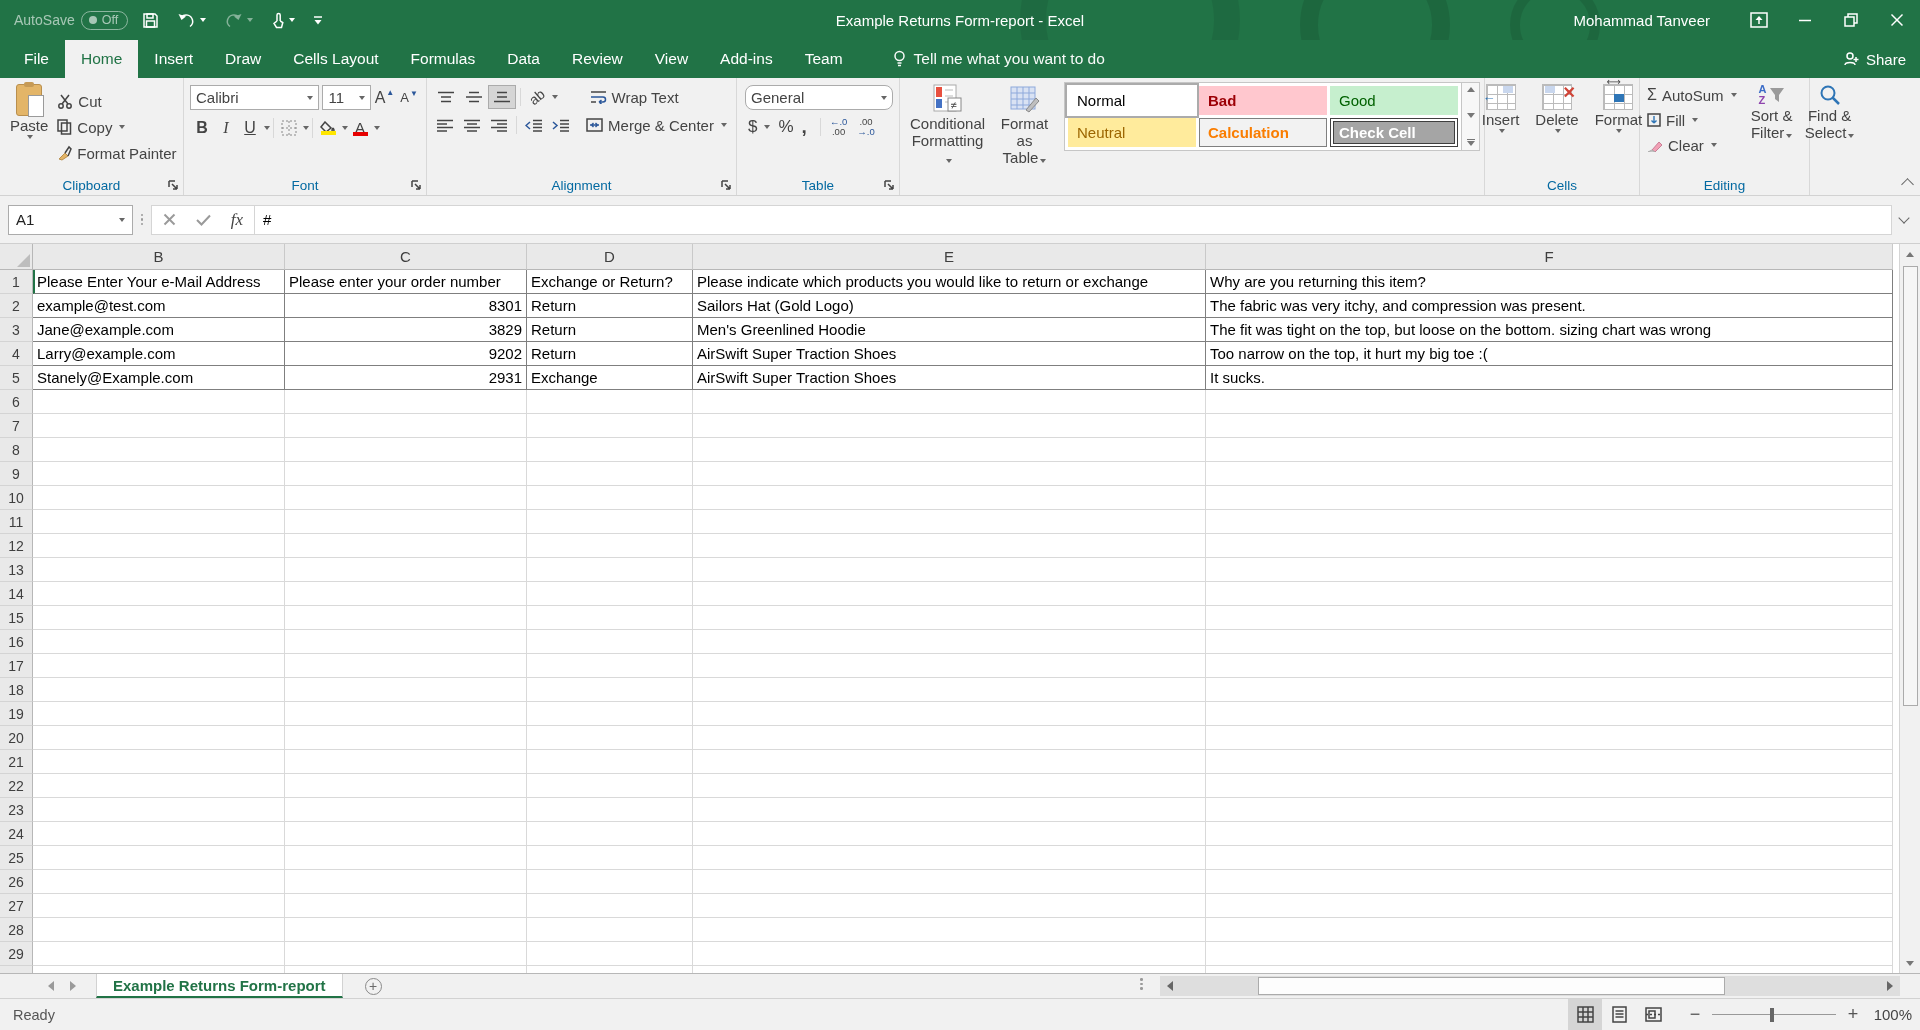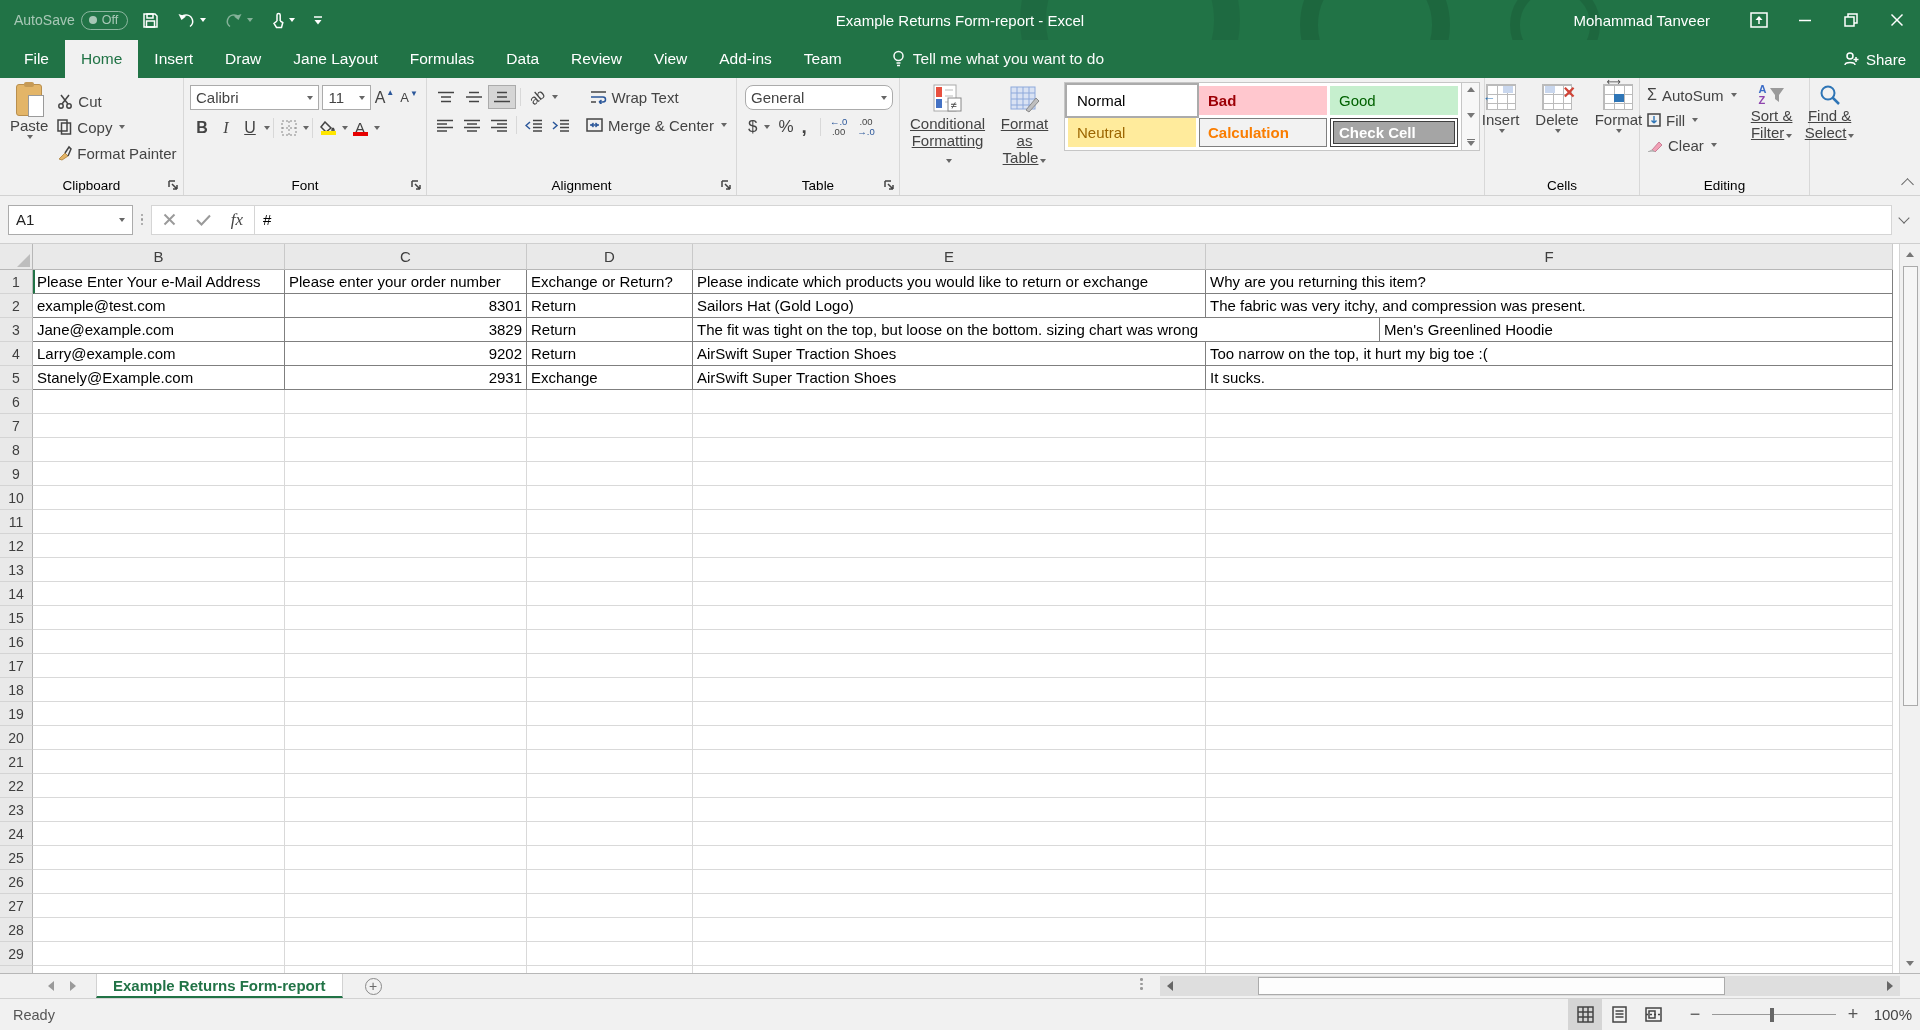--- a/index.html
+++ b/index.html
@@ -29,21 +29,21 @@
   .tabrow { position:relative; height:38px; background:var(--accent); display:flex; align-items:stretch; color:#fff; }
   .rtabs { display:flex; align-items:stretch; padding-left:8px; }
   .rtab { padding:0 16px; font-size:15.5px; display:flex; align-items:center; cursor:default; }
   .rtab.active { background:#F1F1F1; color:var(--accent); }
   .tellme { display:flex; align-items:center; gap:8px; margin-left:34px; font-size:15.5px; opacity:.97; }
   .share { position:absolute; right:14px; top:0; height:38px; display:flex; align-items:center; gap:7px; font-size:15px; }
 
   
   .ribbon { position:relative; height:118px; background:#F1F1F1; border-bottom:1px solid #D2D2D2; display:flex; color:#444; }
   .rgroup { position:relative; border-right:1px solid #D8D8D8; padding:4px 4px 20px 4px; flex:none; }
-  .glabel { position:absolute; bottom:2px; left:0; right:0; text-align:center; font-size:13.5px; color:#000000; }
+  .glabel { position:absolute; bottom:2px; left:0; right:0; text-align:center; font-size:13.5px; color:#0369a1; }
   .launcher { position:absolute; bottom:3px; right:3px; width:13px; height:13px; }
   .rsmall { display:flex; align-items:center; gap:5px; font-size:15px; height:22px; padding:0 3px; color:#444; white-space:nowrap; }
   .combo { background:#fff; border:1px solid #ABABAB; height:25px; display:flex; align-items:center; justify-content:space-between; padding:0 5px; font-size:15px; }
   .combo .dd { border-top-color:#666; }
   .tbtn { width:24px; height:24px; display:flex; align-items:center; justify-content:center; font-size:16px; }
   .sep-v { width:1px; background:#D8D8D8; margin:2px 3px; align-self:stretch; }
   .bigbtn { display:flex; flex-direction:column; align-items:center; justify-content:flex-start; font-size:15px; gap:1px; padding:2px 6px; }
   .ic { stroke:#444; fill:none; stroke-width:1.5; }
   .icw { stroke:#fff; fill:none; stroke-width:1.5; }
 
@@ -68,21 +68,21 @@
   .gal-scroll { width:18px; border:1px solid #C6C6C6; border-left:none; background:#F7F7F7; display:flex; flex-direction:column; align-items:center; justify-content:space-between; padding:4px 0; }
   .tri-up { width:0;height:0;border-left:4px solid transparent;border-right:4px solid transparent;border-bottom:5px solid #777; }
   .tri-dn { width:0;height:0;border-left:4px solid transparent;border-right:4px solid transparent;border-top:5px solid #777; }
   .gal-more { display:flex; flex-direction:column; align-items:center; gap:1px; }
   .gal-more .bar { width:8px; height:1.5px; background:#777; }
 
   
   .cellgrid { width:30px; height:26px; background:
       linear-gradient(#bbb 1px, transparent 1px) 0 0/10px 9px,
       linear-gradient(90deg,#bbb 1px, transparent 1px) 0 0/10px 9px, #fff; border:1px solid #bbb; position:relative; }
-  .twoline { line-height:17px; text-align:center; font-size:15px;text-decoration:underline; }
+  .twoline { line-height:17px; text-align:center; font-size:15px; }
   .chev-up { width:9px; height:9px; border-left:1.5px solid #666; border-top:1.5px solid #666; transform:rotate(45deg); }
   .collapse { position:absolute; right:8px; bottom:6px; }
 
   
   .fbar { height:48px; background:#F1F1F1; border-bottom:1px solid #CFCFCF; display:flex; align-items:center; padding:8px 4px 8px 8px; gap:0; }
   .namebox { width:125px; height:30px; background:#fff; border:1px solid #ABABAB; display:flex; align-items:center; justify-content:space-between; padding:0 7px; font-size:15px; color:#222; }
   .fdots { width:18px; display:flex; flex-direction:column; align-items:center; gap:2px; }
   .fdots i { width:2.5px; height:2.5px; background:#9a9a9a; border-radius:50%; }
   .fbtns { height:30px; background:#fff; border:1px solid #D5D5D5; display:flex; align-items:center; }
   .fbtn { width:34px; height:28px; display:flex; align-items:center; justify-content:center; color:#9a9a9a; }
@@ -216,21 +216,21 @@
     </span>
   </div>
 </div>
 
 <div class="tabrow">
   <div class="rtabs">
       <div class="rtab">File</div>
       <div class="rtab active">Home</div>
       <div class="rtab">Insert</div>
       <div class="rtab">Draw</div>
-      <div class="rtab">Jane Layout</div>
+      <div class="rtab">Cells Layout</div>
       <div class="rtab">Formulas</div>
       <div class="rtab">Data</div>
       <div class="rtab">Review</div>
       <div class="rtab">View</div>
       <div class="rtab">Add-ins</div>
       <div class="rtab">Team</div>
     </div>
   <div class="tellme">
     <svg width="13" height="18" viewBox="0 0 13 18">
         <circle class="icw" cx="6.5" cy="6" r="4.5"></circle>
@@ -667,22 +667,22 @@
         <div class="gcell bordered num" style="width: 242px;">8301</div>
         <div class="gcell bordered" style="width: 166px;">Return</div>
         <div class="gcell bordered" style="width: 513px;">Sailors Hat (Gold Logo)</div>
         <div class="gcell bordered" style="width: 687px;">The fabric was very itchy, and compression was present.</div>
       </div>
       <div class="grow">
         <div class="rownum">3</div>
         <div class="gcell bordered" style="width: 252px;">Jane@example.com</div>
         <div class="gcell bordered num" style="width: 242px;">3829</div>
         <div class="gcell bordered" style="width: 166px;">Return</div>
+        <div class="gcell bordered" style="width: 513px;">Men's Greenlined Hoodie</div>
         <div class="gcell bordered" style="width: 687px;">The fit was tight on the top, but loose on the bottom. sizing chart was wrong</div>
-        <div class="gcell bordered" style="width: 513px;">Men's Greenlined Hoodie</div>
       </div>
       <div class="grow">
         <div class="rownum">4</div>
         <div class="gcell bordered" style="width: 252px;">Larry@example.com</div>
         <div class="gcell bordered num" style="width: 242px;">9202</div>
         <div class="gcell bordered" style="width: 166px;">Return</div>
         <div class="gcell bordered" style="width: 513px;">AirSwift Super Traction Shoes</div>
         <div class="gcell bordered" style="width: 687px;">Too narrow on the top, it hurt my big toe :(</div>
       </div>
       <div class="grow">

